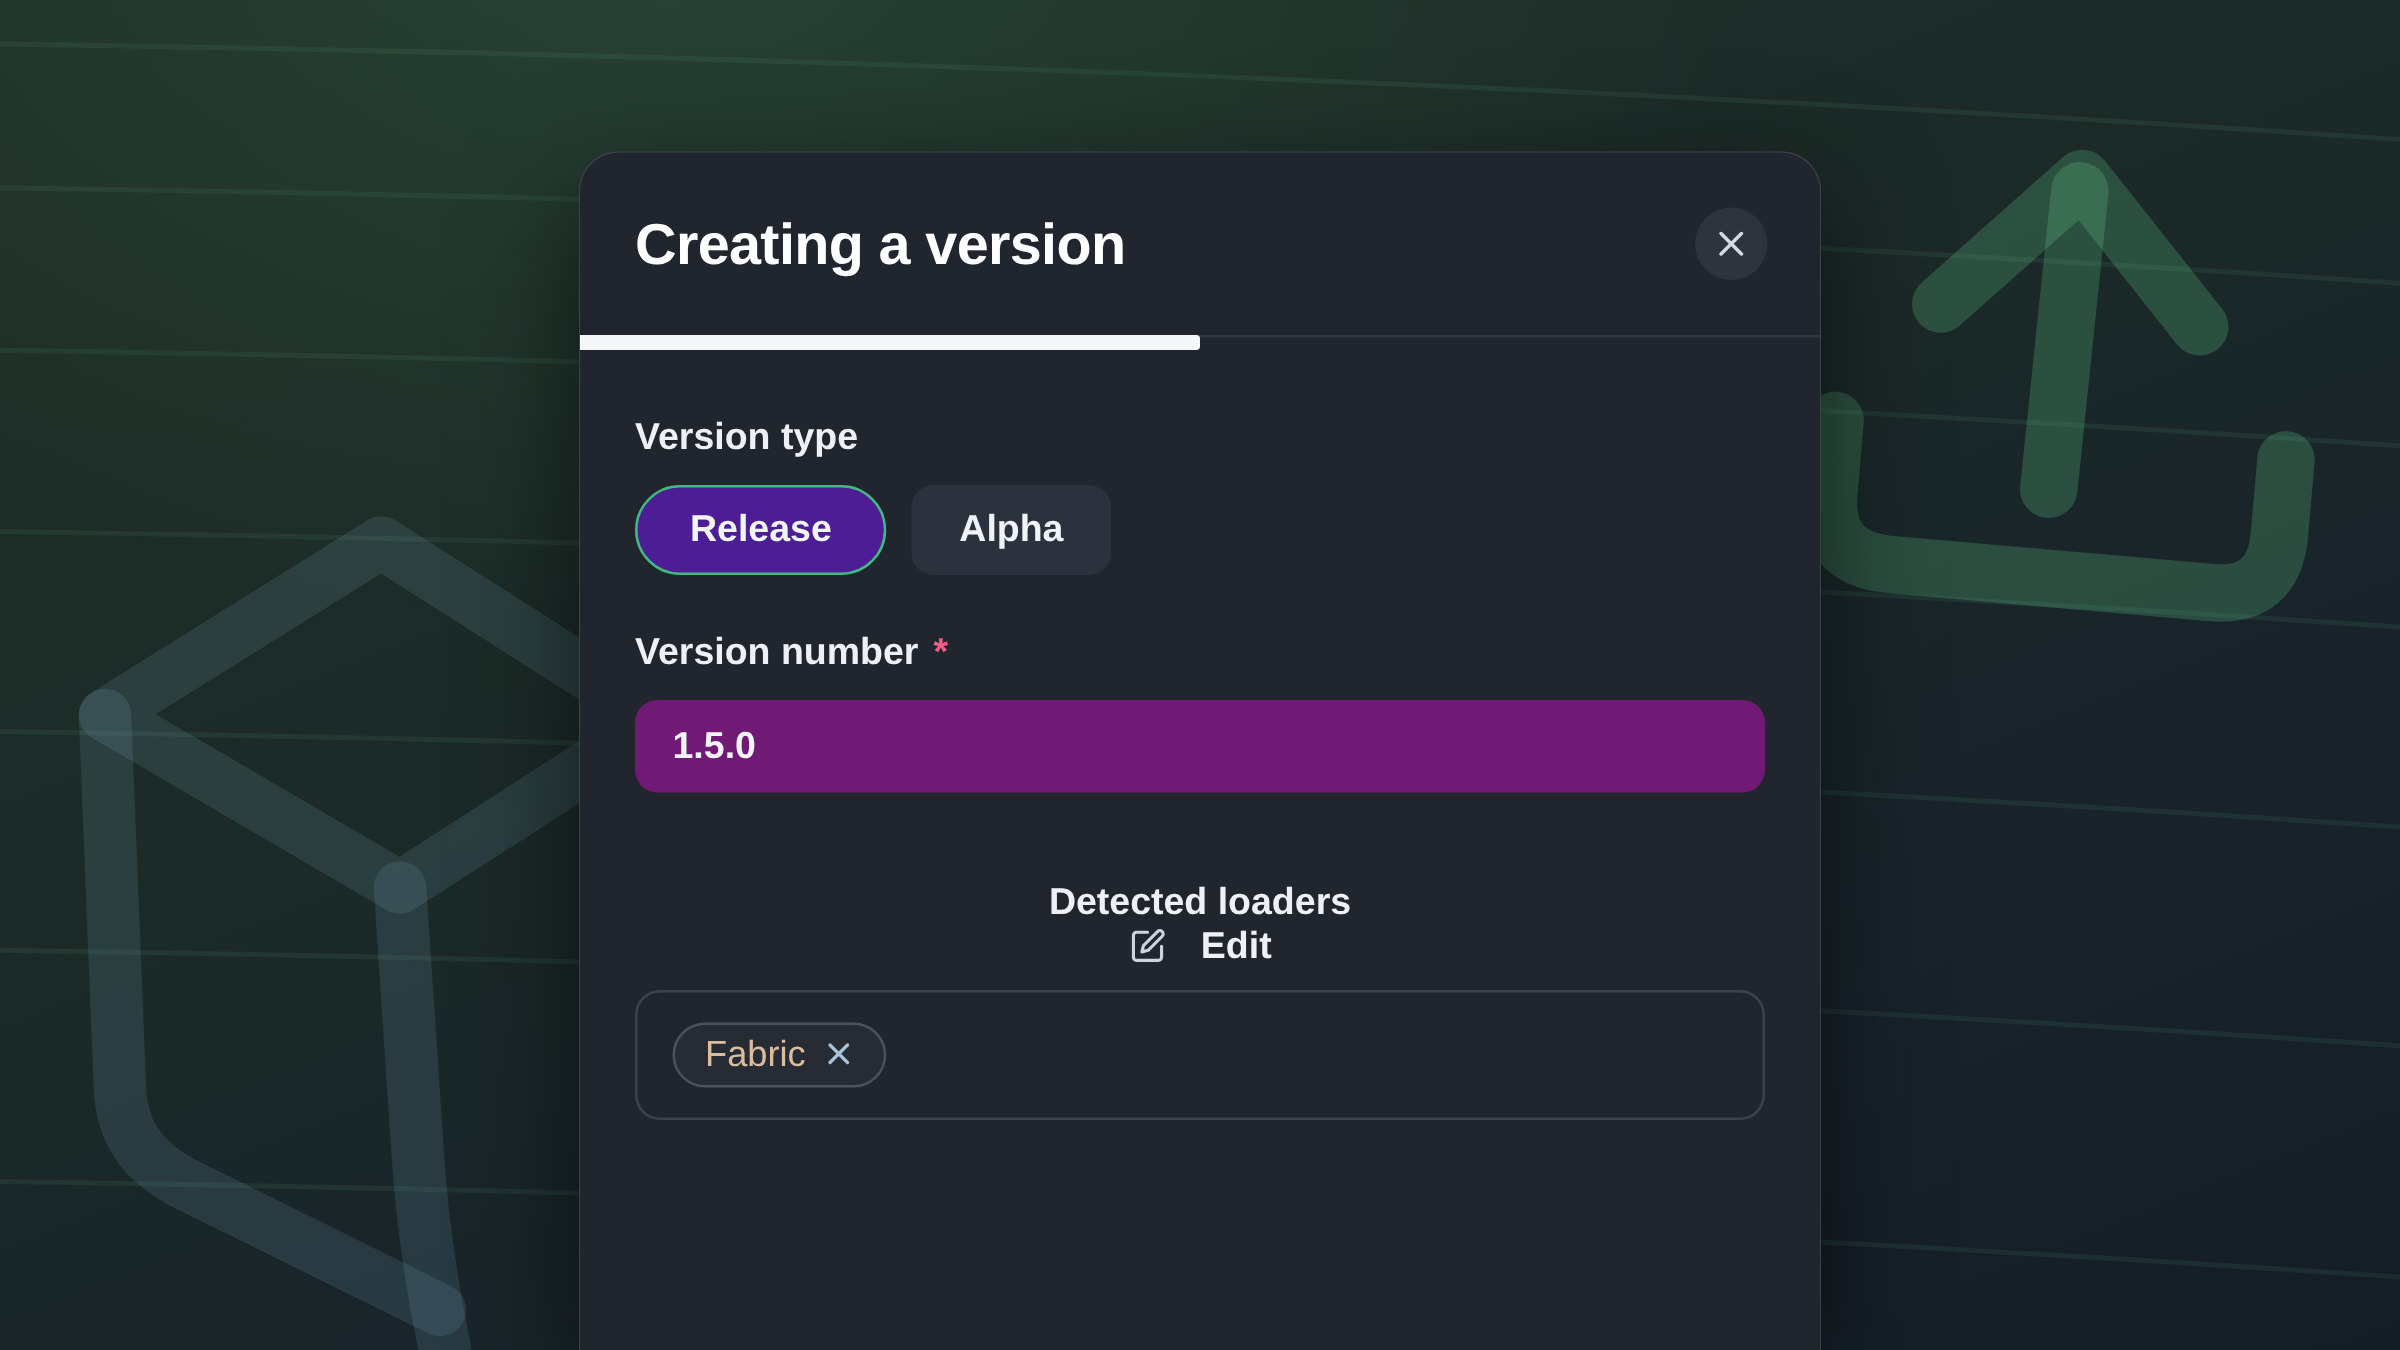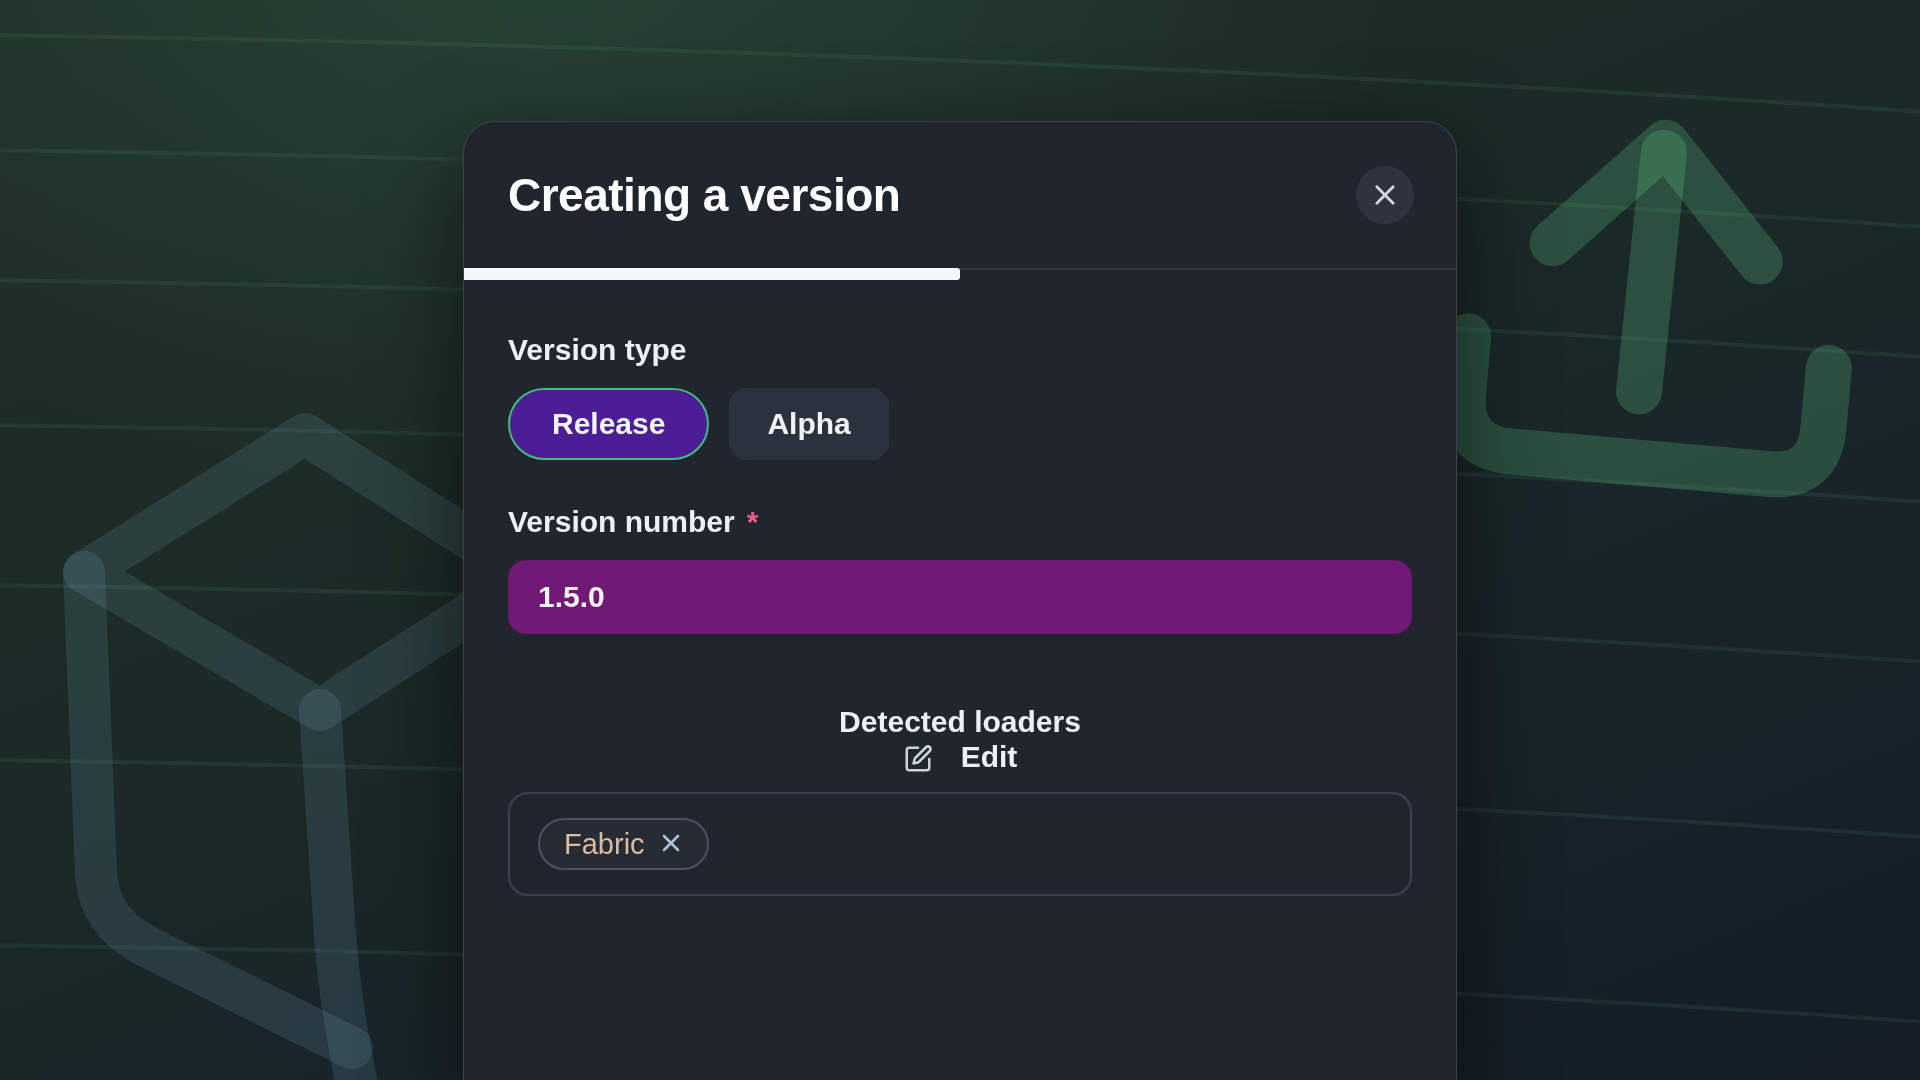--- a/index.html
+++ b/index.html
@@ -82,21 +82,21 @@
   .help-text {
     margin-top:26px; font-size:29px; line-height:45px;
     color:#98a3b1; white-space:pre-line;
   }
 
   .loaders-row {
     margin-top:40px;
     display:flex; align-items:center; justify-content:space-between;flex-direction:column;
   }
   .edit-btn {
-    display:flex; align-items:flex-end; gap:28px;
+    display:flex; align-items:center; gap:28px;
     background:none; border:none; cursor:pointer;
     font-family:inherit; font-size:30px; font-weight:700; color:#eef1f5;
   }
   .edit-btn svg { display:block; color:#ccd4dc; }
 
   .loaders-box {
     margin-top:18px; flex:1;
     border:2px solid #3b434e; border-radius:20px;
     padding:24px 28px;
     display:flex; align-items:flex-start; gap:16px;

